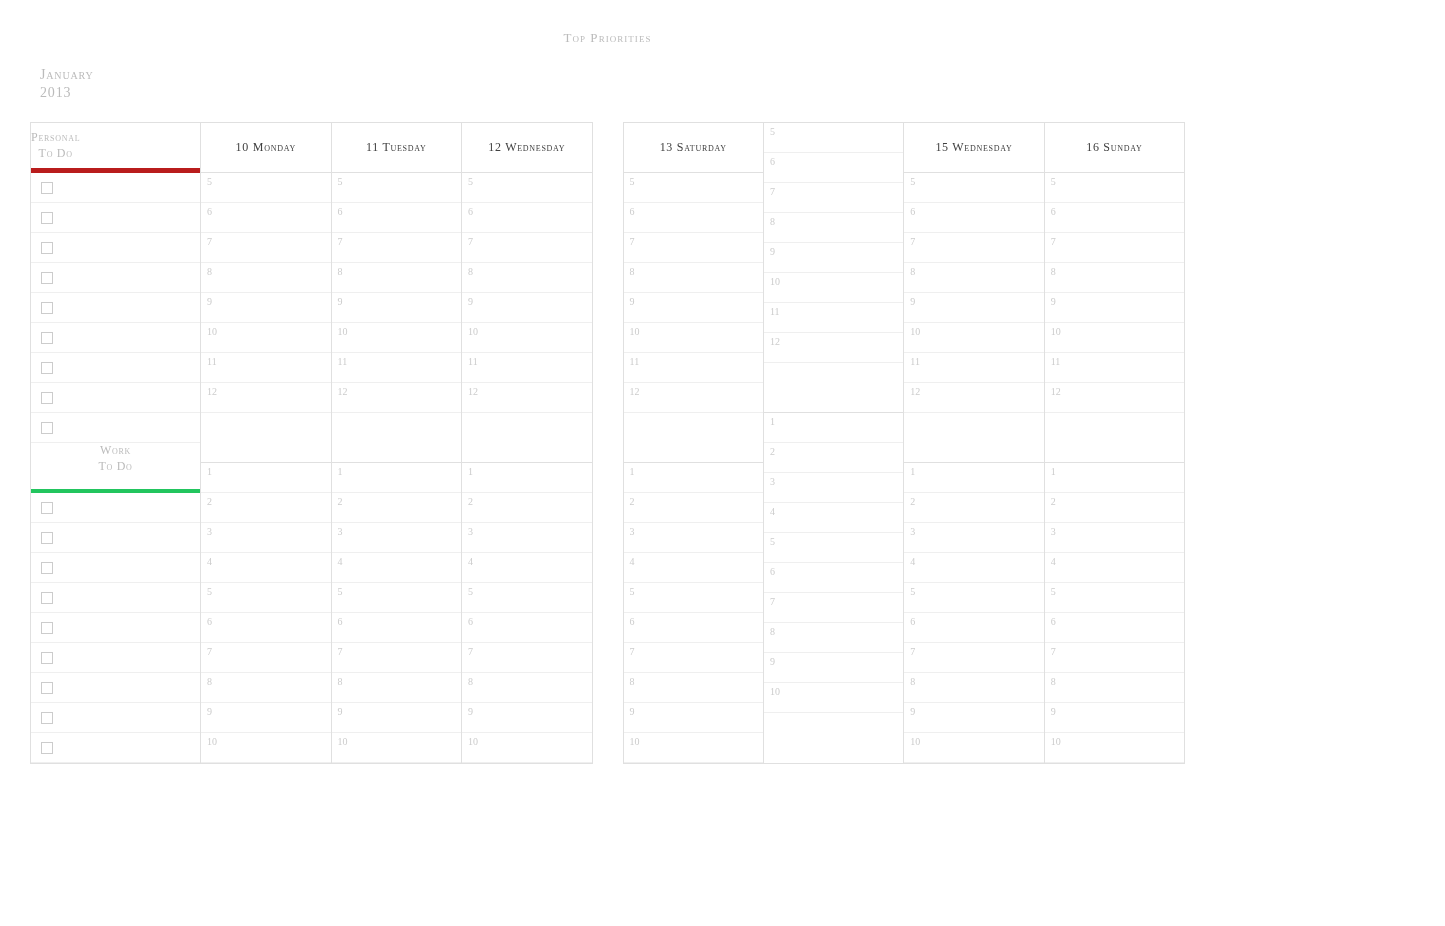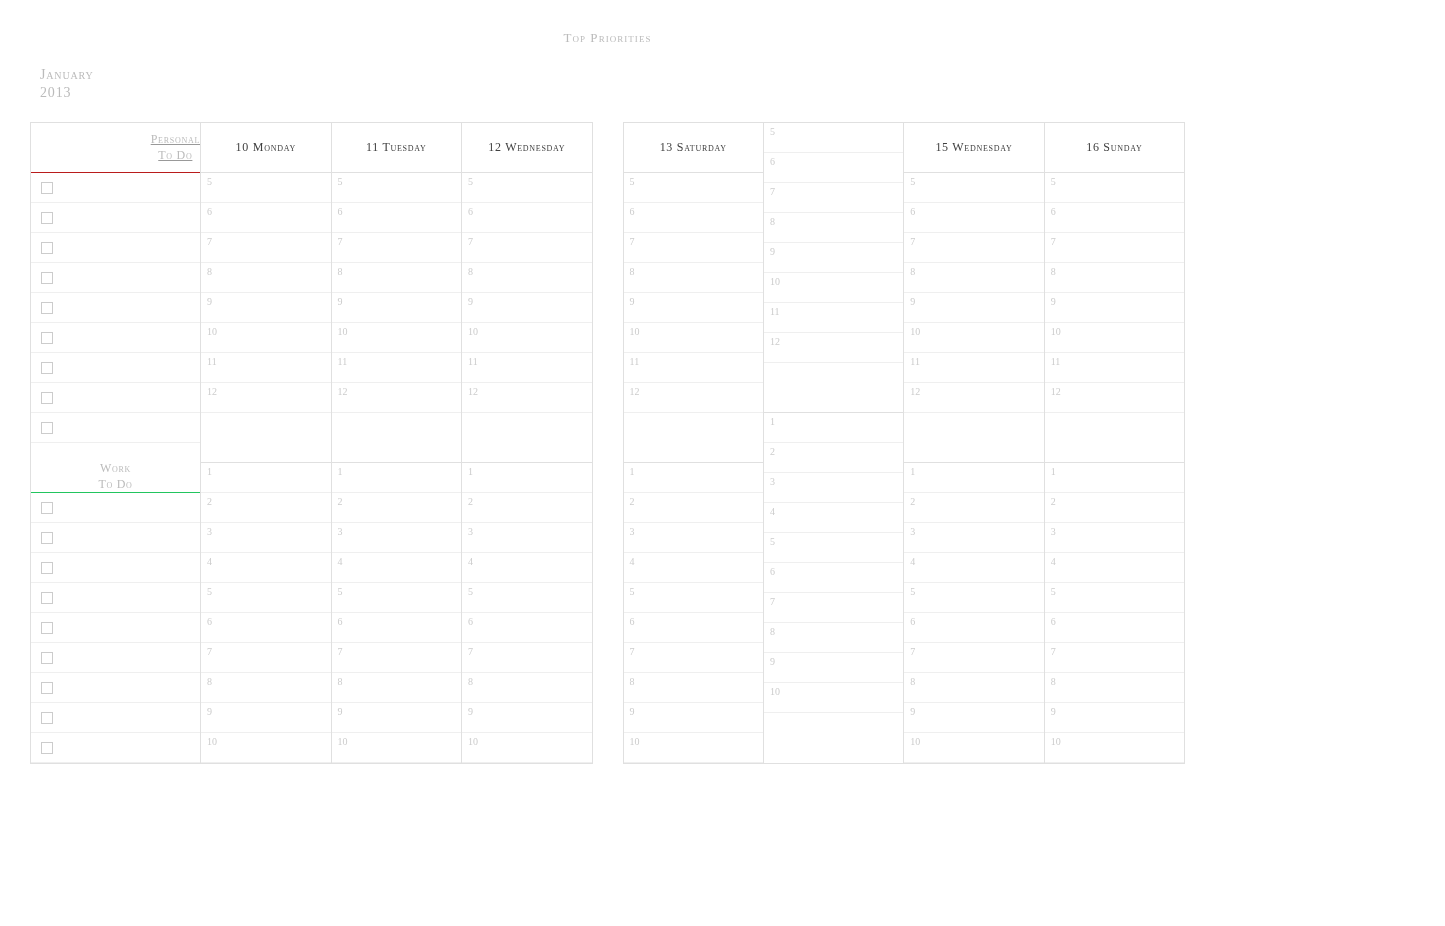--- a/index.html
+++ b/index.html
@@ -49,25 +49,24 @@
     .sidebar-col {
       width: 170px;
       min-width: 170px;
       border-right: 1px solid #e0e0e0;
       display: flex;
       flex-direction: column;
     }
 
     .sidebar-header {
       height: 50px;
-      border-bottom: 1px solid #b91c1c;
+      border-bottom: 5px solid #b91c1c;
       display: flex;
       align-items: center;
-      justify-content: flex-end;
-      text-decoration: underline;
+      justify-content: flex-start;
     }
 
     .sidebar-section-label {
       font-variant: small-caps;
       font-size: 12px;
       color: #bbb;
       letter-spacing: 0.06em;
       text-align: center;
       line-height: 1.3;
     }
@@ -185,21 +184,21 @@
           <div class="sidebar-checkbox-row">
               <div class="sidebar-checkbox"></div>
             </div>
           <div class="sidebar-checkbox-row">
               <div class="sidebar-checkbox"></div>
             </div>
           <div class="sidebar-checkbox-row">
               <div class="sidebar-checkbox"></div>
             </div>
 
-          <div style="height:50px;border-bottom:1px solid #22c55e;display:flex;align-items:flex-end;justify-content:center;">
+          <div style="height:50px;border-bottom:4px solid #22c55e;display:flex;align-items:flex-start;justify-content:center;">
             <div class="sidebar-section-label">Work<br>To Do</div>
           </div>
 
           <div class="sidebar-checkbox-row">
               <div class="sidebar-checkbox"></div>
             </div>
           <div class="sidebar-checkbox-row">
               <div class="sidebar-checkbox"></div>
             </div>
           <div class="sidebar-checkbox-row">

